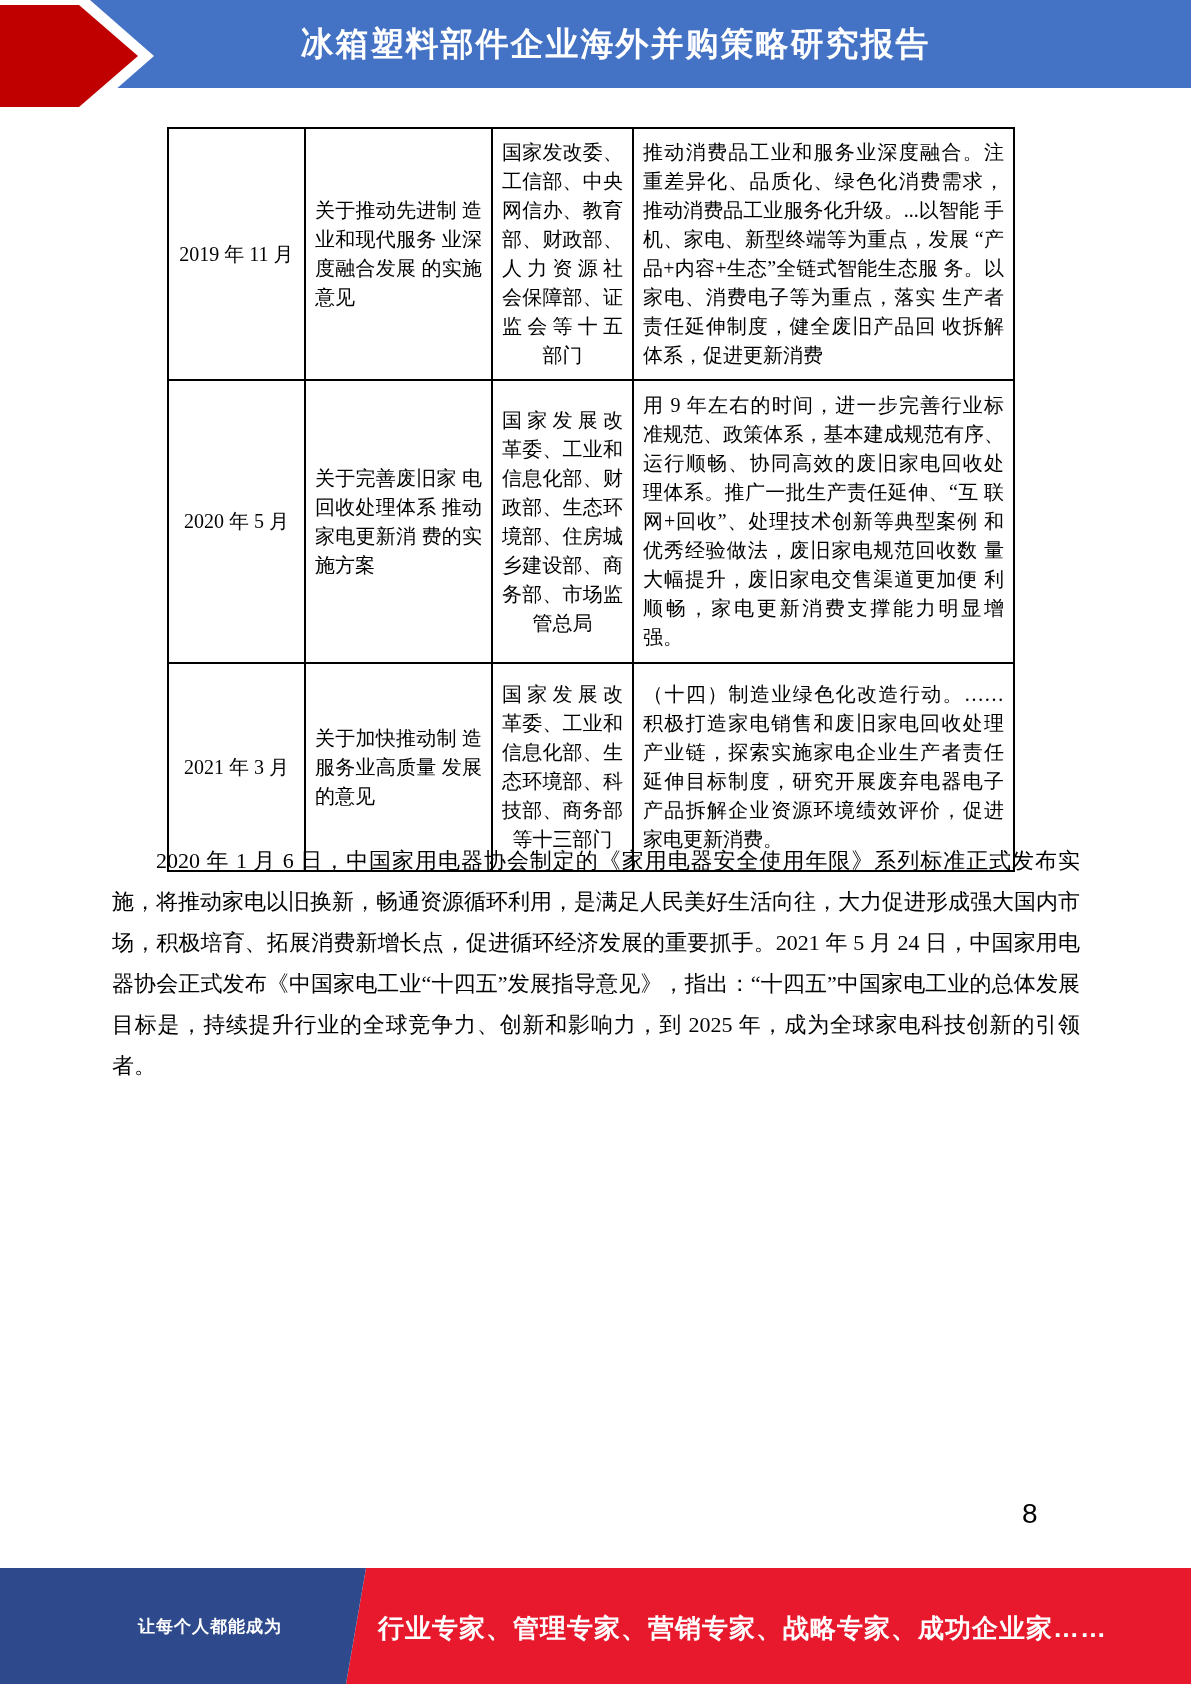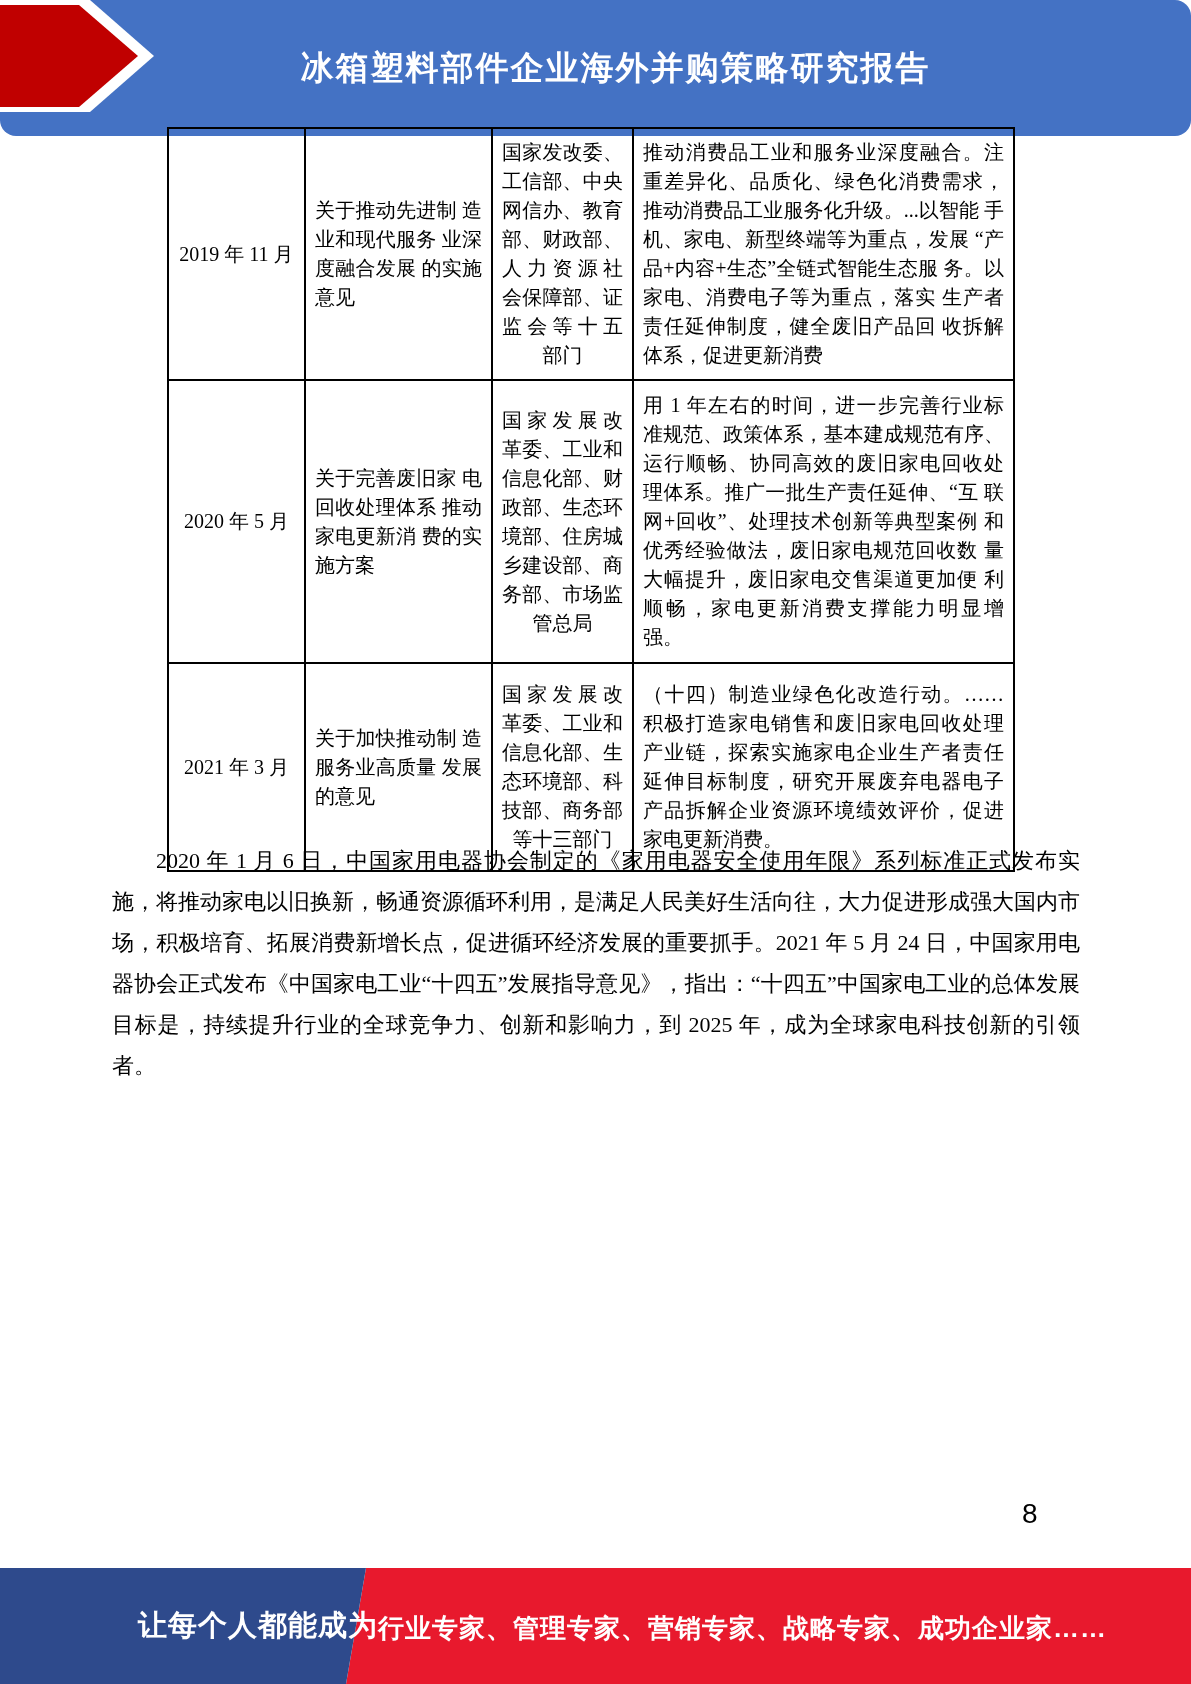--- a/index.html
+++ b/index.html
@@ -3,22 +3,22 @@
 <meta charset="utf-8">
 <style>
   html,body{margin:0;padding:0;}
   body{
     width:1191px;height:1684px;position:relative;background:#ffffff;
     font-family:"Liberation Serif","DejaVu Serif",serif;color:#000;
     overflow:hidden;
   }
   
   .header{
-    position:absolute;top:0;left:0;width:1191px;height:136px;
-    background:#4472C4;display:flex;align-items:center;justify-content:center;border-radius:16px;
+    position:absolute;top:0;left:0;width:1191px;height:88px;
+    background:#4472C4;display:flex;align-items:center;justify-content:center;
   }
   .header-arrow{position:absolute;left:0;top:0;width:200px;height:112px;}
   .header-title{
     font-family:"Liberation Sans","DejaVu Sans",sans-serif;
     font-weight:bold;font-size:33px;color:#ffffff;letter-spacing:2px;
     margin-left:40px;
   }
   
   table.policy{
     position:absolute;left:167px;top:127px;width:846px;
@@ -47,21 +47,21 @@
     position:absolute;left:1022px;top:1498px;
     font-family:"Liberation Sans","DejaVu Sans",sans-serif;
     font-size:28px;color:#000;
   }
   
   .footer{position:absolute;left:0;bottom:0;width:1191px;height:116px;}
   .footer svg{position:absolute;left:0;top:0;width:1191px;height:116px;}
   .footer-left-text{
     position:absolute;left:138px;top:0;height:116px;display:flex;align-items:center;
     font-family:"Liberation Sans","DejaVu Sans",sans-serif;
-    font-weight:bold;font-size:29px;color:#ffffff;letter-spacing:1px;
+    font-weight:bold;font-size:17px;color:#ffffff;letter-spacing:1px;
   }
   .footer-right-text{
     position:absolute;left:378px;top:0;height:120px;display:flex;align-items:center;
     font-family:"Liberation Sans","DejaVu Sans",sans-serif;
     font-weight:bold;font-size:26px;color:#ffffff;letter-spacing:1px;
   }
 </style>
 </head>
 <body>
 
@@ -84,21 +84,21 @@
     <tr class="r1">
       <td class="c-date">2019 年 11 月</td>
       <td class="c-policy">关于推动先进制 造业和现代服务 业深度融合发展 的实施意见</td>
       <td class="c-dept">国家发改委、工信部、中央网信办、教育部、财政部、人力资源社 会保障部、证 监会等十五 部门</td>
       <td class="c-content">推动消费品工业和服务业深度融合。注 重差异化、品质化、绿色化消费需求， 推动消费品工业服务化升级。...以智能 手机、家电、新型终端等为重点，发展 “产品+内容+生态”全链式智能生态服 务。以家电、消费电子等为重点，落实 生产者责任延伸制度，健全废旧产品回 收拆解体系，促进更新消费</td>
     </tr>
     <tr class="r2">
       <td class="c-date">2020 年 5 月</td>
       <td class="c-policy">关于完善废旧家 电回收处理体系 推动家电更新消 费的实施方案</td>
       <td class="c-dept">国家发展改 革委、工业和 信息化部、财 政部、生态环 境部、住房城 乡建设部、商 务部、市场监 管总局</td>
-      <td class="c-content">用 1 年左右的时间，进一步完善行业标 准规范、政策体系，基本建成规范有序、 运行顺畅、协同高效的废旧家电回收处 理体系。推广一批生产责任延伸、“互 联网+回收”、处理技术创新等典型案例 和优秀经验做法，废旧家电规范回收数 量大幅提升，废旧家电交售渠道更加便 利顺畅，家电更新消费支撑能力明显增 强。</td>
+      <td class="c-content">用 9 年左右的时间，进一步完善行业标 准规范、政策体系，基本建成规范有序、 运行顺畅、协同高效的废旧家电回收处 理体系。推广一批生产责任延伸、“互 联网+回收”、处理技术创新等典型案例 和优秀经验做法，废旧家电规范回收数 量大幅提升，废旧家电交售渠道更加便 利顺畅，家电更新消费支撑能力明显增 强。</td>
     </tr>
     <tr class="r3">
       <td class="c-date">2021 年 3 月</td>
       <td class="c-policy">关于加快推动制 造服务业高质量 发展的意见</td>
       <td class="c-dept">国家发展改 革委、工业和 信息化部、生 态环境部、科 技部、商务部 等十三部门</td>
       <td class="c-content">（十四）制造业绿色化改造行动。…… 积极打造家电销售和废旧家电回收处理 产业链，探索实施家电企业生产者责任 延伸目标制度，研究开展废弃电器电子 产品拆解企业资源环境绩效评价，促进 家电更新消费。</td>
     </tr>
   </tbody>
 </table>
 

